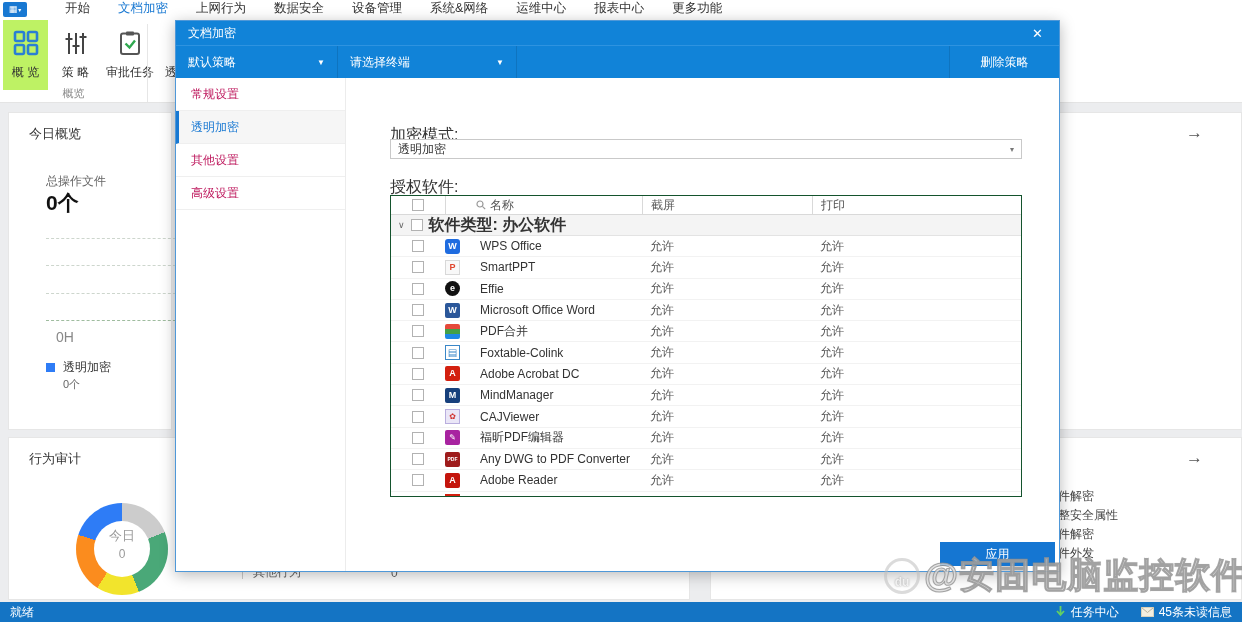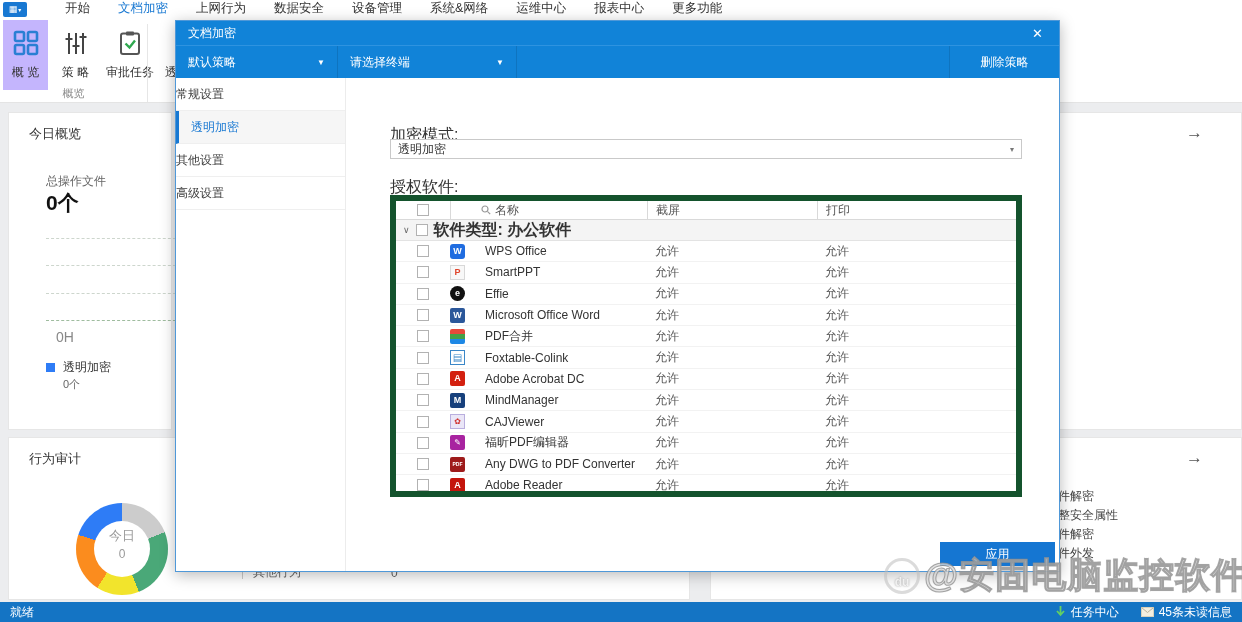--- a/index.html
+++ b/index.html
@@ -14,21 +14,21 @@
   .menu-items{display:flex;margin-left:24px}
   .menu-item{padding:1px 14px 3px;font-size:12.5px;color:#333;cursor:pointer;position:relative}
   .menu-item.active{color:#1878d2}
   .menu-item.active::after{content:"";position:absolute;left:12px;right:12px;bottom:-1px;height:2px;background:#1878d2}
 
   
   .ribbon{position:absolute;left:0;top:18px;width:1242px;height:85px;background:#fff;border-bottom:1px solid #e4e4e4}
   .ribbon-buttons{position:absolute;left:3px;top:2px;display:flex;gap:5px}
   .rbtn{min-width:45px;height:70px;display:flex;flex-direction:column;align-items:center;justify-content:center;gap:5px;
     padding:2px 3px;cursor:pointer}
-  .rbtn.selected{background:#c4b5fd}
+  .rbtn.selected{background:#bef264}
   .rbtn .rlabel{font-size:12px;color:#333;white-space:nowrap}
   .ribbon-divider{position:absolute;left:147px;top:6px;height:78px;width:1px;background:#e6e6e6}
   .ribbon-group-label{position:absolute;left:0;top:68px;width:147px;text-align:center;font-size:11px;color:#888}
 
   
   .card{position:absolute;background:#fff;border:1px solid #e6e6e6}
   .card-title{position:absolute;left:20px;top:12px;font-size:13px;color:#333}
   .stat-label{position:absolute;left:37px;top:60px;font-size:12px;color:#666}
   .stat-value{position:absolute;left:37px;top:76px;font-size:21px;font-weight:bold;color:#111}
   .mini-chart{position:absolute;left:37px;top:125px;width:135px;height:83px}
@@ -62,30 +62,30 @@
   .dlg-toolbar{position:absolute;left:0;top:24px;right:0;height:33px;background:#1183d8;border-top:1px solid #2e93e0;
     display:flex;align-items:stretch;color:#fff}
   .dd{display:flex;align-items:center;justify-content:space-between;padding:0 12px;cursor:pointer;border-right:1px solid #0e74c0}
   .dd .caret{font-size:8px;margin-left:30px}
   .dd1{width:162px}.dd2{width:179px}
   .dlg-toolbar .spacer{flex:1}
   .del-btn{width:110px;display:flex;align-items:center;justify-content:center;border-left:1px solid #0e74c0;cursor:pointer}
 
   .dlg-body{position:absolute;left:0;top:57px;right:0;bottom:0;background:#fff}
   .dlg-sidebar{position:absolute;left:0;top:0;width:170px;bottom:0;border-right:1px solid #ececec}
-  .side-item{height:33px;line-height:33px;border-bottom:1px solid #efefef;color:#404040;cursor:pointer}
+  .side-item{height:33px;line-height:33px;padding-left:15px;border-bottom:1px solid #efefef;color:#be185d;cursor:pointer}
   .side-item.selected{background:#f6f6f6;color:#1878d2;border-left:3px solid #1878d2;padding-left:12px}
 
   .dlg-content{position:absolute;left:170px;top:0;right:0;bottom:0}
   .fld-label{position:absolute;left:44px;font-size:16px;color:#333}
   .mode-select{position:absolute;left:44px;top:61px;width:632px;height:20px;border:1px solid #c9c9c9;background:#fff;
     display:flex;align-items:center;justify-content:space-between;padding:0 7px;cursor:pointer;color:#333}
   .mode-select .caret{font-size:8px;color:#777}
 
-  .sw-table{position:absolute;left:44px;top:117px;width:632px;height:302px;border:6px solid #14532d;overflow:hidden;background:#fff}
+  .sw-table{position:absolute;left:44px;top:117px;width:632px;height:302px;border:1px solid #14532d;overflow:hidden;background:#fff}
   .thead{display:grid;grid-template-columns:54px 197px 170px 1fr;height:19px;border-bottom:1px solid #d9d9d9;align-items:center}
   .thead .th{height:100%;display:flex;align-items:center;color:#555}
   .thead .th + .th{border-left:1px solid #d9d9d9}
   .th-name{padding-left:30px;gap:4px}
   .th-allow{padding-left:8px}
   .cbx{width:12px;height:12px;border:1px solid #b2b2b2;background:#fff;display:inline-block;cursor:pointer}
   .th-check{justify-content:center}
   .group-row{display:flex;align-items:center;height:21px;background:#f4f4f4;border-bottom:1px solid #e3e3e3;gap:6px;padding-left:7px}
   .group-row .chev{color:#666;font-size:9px;cursor:pointer}
   .group-label{font-weight:bold;color:#333;font-size:16px}

